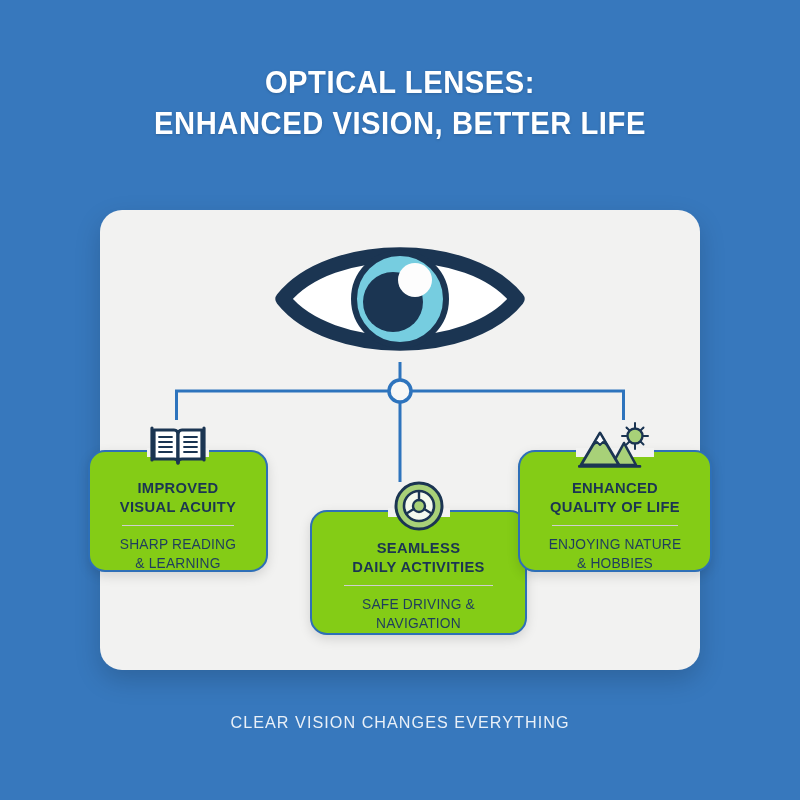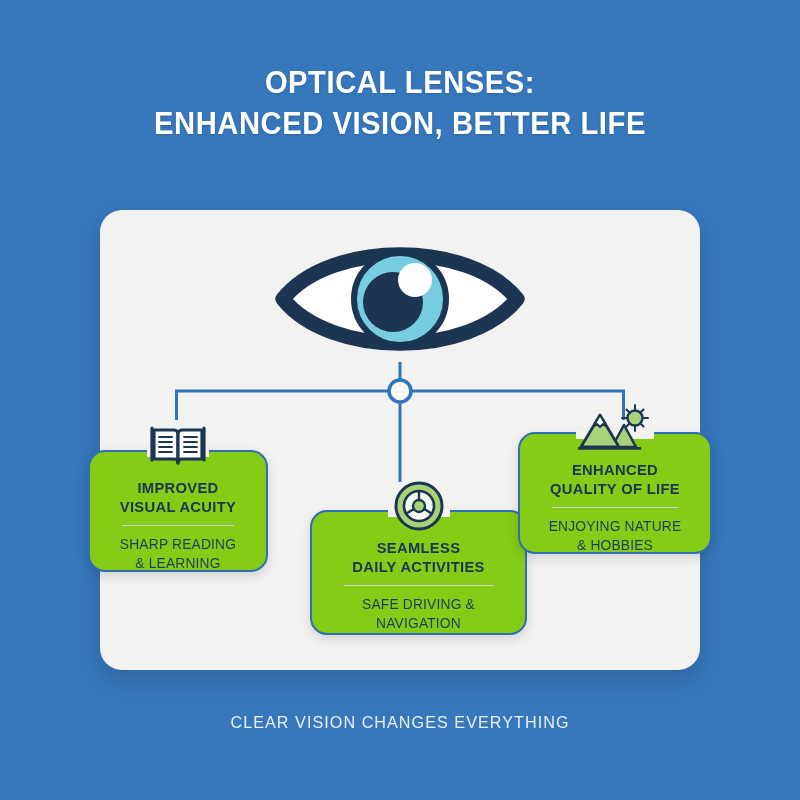--- a/index.html
+++ b/index.html
@@ -96,21 +96,21 @@
   .card-icon{
     position:absolute;
     left:50%;
     transform:translateX(-50%);
     top:-30px;
     width:56px; height:48px;
   }
 
   #card-left   { left:88px;  top:450px; width:180px; height:122px; }
   #card-center { left:310px; top:510px; width:217px; height:125px; }
-  #card-right  { left:518px; top:432px; width:194px; height:122px; }
+  #card-right  { left:518px; top:450px; width:194px; height:122px; }
 
   
   .footer{
     position:absolute;
     left:0; top:713px; width:800px;
     text-align:center;
     color:#e9f0f8;
     font-size:17px;
     font-weight:normal;
     letter-spacing:1.1px;

